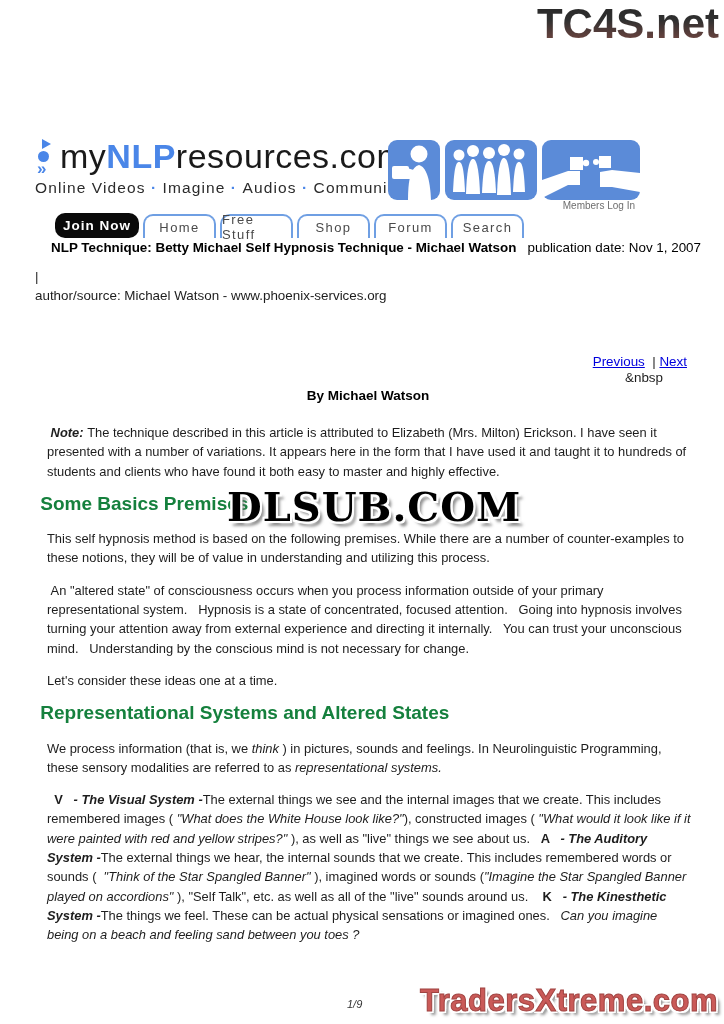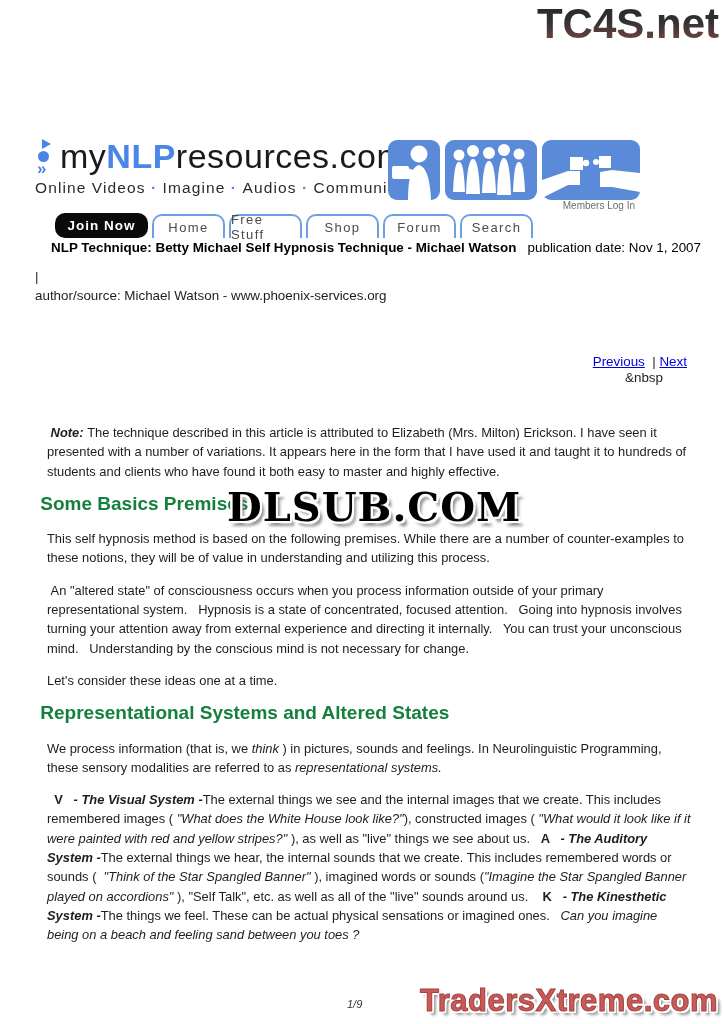--- a/index.html
+++ b/index.html
@@ -55,21 +55,21 @@
   .tiles { position:absolute; top:140px; left:388px; display:flex; gap:5px; }
   .tile { height:60px; background:#5b8bd8; border-radius:9px; }
   .tile svg { display:block; width:100%; height:100%; }
   .tile-1 { width:52px; } .tile-2 { width:92px; } .tile-3 { width:98px; }
   .members { position:absolute; top:200px; left:388px; width:247px; text-align:right;
              font-size:10px; color:#6e6e6e; cursor:pointer; }
 
   
   .nav { position:absolute; top:213px; left:55px; display:flex; align-items:flex-start; }
   .join {
-    width:93px; height:25px; background:#0a0a0a; border-radius:10px;
+    width:84px; height:25px; background:#0a0a0a; border-radius:10px;
     color:#fff; font-weight:bold; font-size:13.5px; letter-spacing:1px;
     display:flex; align-items:center; justify-content:center; cursor:pointer;
   }
   .tab {
     width:73px; height:24px; margin-left:4px; margin-top:1px;
     background:#fff; border:2px solid #6f9fe3; border-bottom:none;
     border-radius:10px 10px 0 0;
     color:#4a4a4a; font-size:13px; letter-spacing:1.4px;
     display:flex; align-items:center; justify-content:center; cursor:pointer;
   }
@@ -169,20 +169,21 @@
   <div class="pipe-author">
     <div>|</div>
     <div class="author">author/source: Michael Watson - www.phoenix-services.org</div>
   </div>
 
   <div class="pagenav">
     <div class="links"><a>Previous</a><span style="white-space:pre;">  | </span><a>Next</a></div>
     <div class="nbsp">&amp;nbsp</div>
   </div>
 
+  <div class="byline">By Michael Watson</div>
 
   <div class="article">
     <p><span class="b i"> Note: </span><span>The technique described in this article is attributed to Elizabeth (Mrs. Milton) Erickson. I have seen it presented with a number of variations. It appears here in the form that I have used it and taught it to hundreds of students and clients who have found it both easy to master and highly effective.</span></p>
     <h3> Some Basics Premises</h3>
     <p>This self hypnosis method is based on the following premises. While there are a number of counter-examples to these notions, they will be of value in understanding and utilizing this process.</p>
     <p> An "altered state" of consciousness occurs when you process information outside of your primary representational system.   Hypnosis is a state of concentrated, focused attention.   Going into hypnosis involves turning your attention away from external experience and directing it internally.   You can trust your unconscious mind.   Understanding by the conscious mind is not necessary for change.</p>
     <p>Let's consider these ideas one at a time.</p>
     <h3> Representational Systems and Altered States</h3>
     <p><span>We process information (that is, we </span><span class="i">think</span><span> ) in pictures, sounds and feelings. In Neurolinguistic Programming, these sensory modalities are referred to as </span><span class="i">representational systems.</span></p>
     <p><span class="b">  V   </span><span class="b i">- The Visual System -</span><span>The external things we see and the internal images that we create. This includes remembered images ( </span><span class="i">"What does the White House look like?"</span><span>), constructed images ( </span><span class="i">"What would it look like if it were painted with red and yellow stripes?"</span><span> ), as well as "live" things we see about us.   </span><span class="b">A   </span><span class="b i">- The Auditory System -</span><span>The external things we hear, the internal sounds that we create. This includes remembered words or sounds (  </span><span class="i">"Think of the Star Spangled Banner"</span><span> ), imagined words or sounds (</span><span class="i">"Imagine the Star Spangled Banner played on accordions"</span><span> ), "Self Talk", etc. as well as all of the "live" sounds around us.    </span><span class="b">K   </span><span class="b i">- The Kinesthetic System -</span><span>The things we feel. These can be actual physical sensations or imagined ones.   </span><span class="i">Can you imagine being on a beach and feeling sand between you toes ?</span></p>

